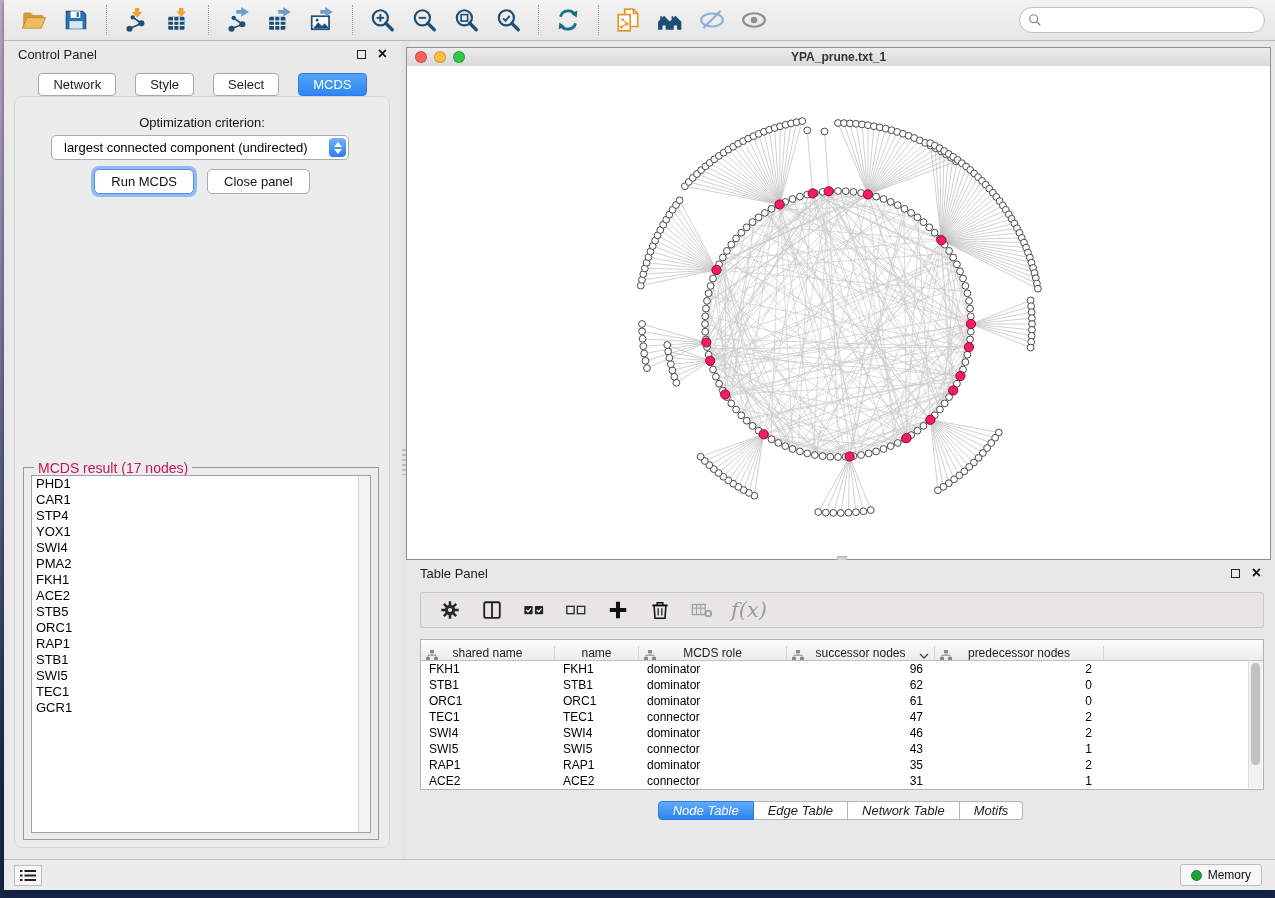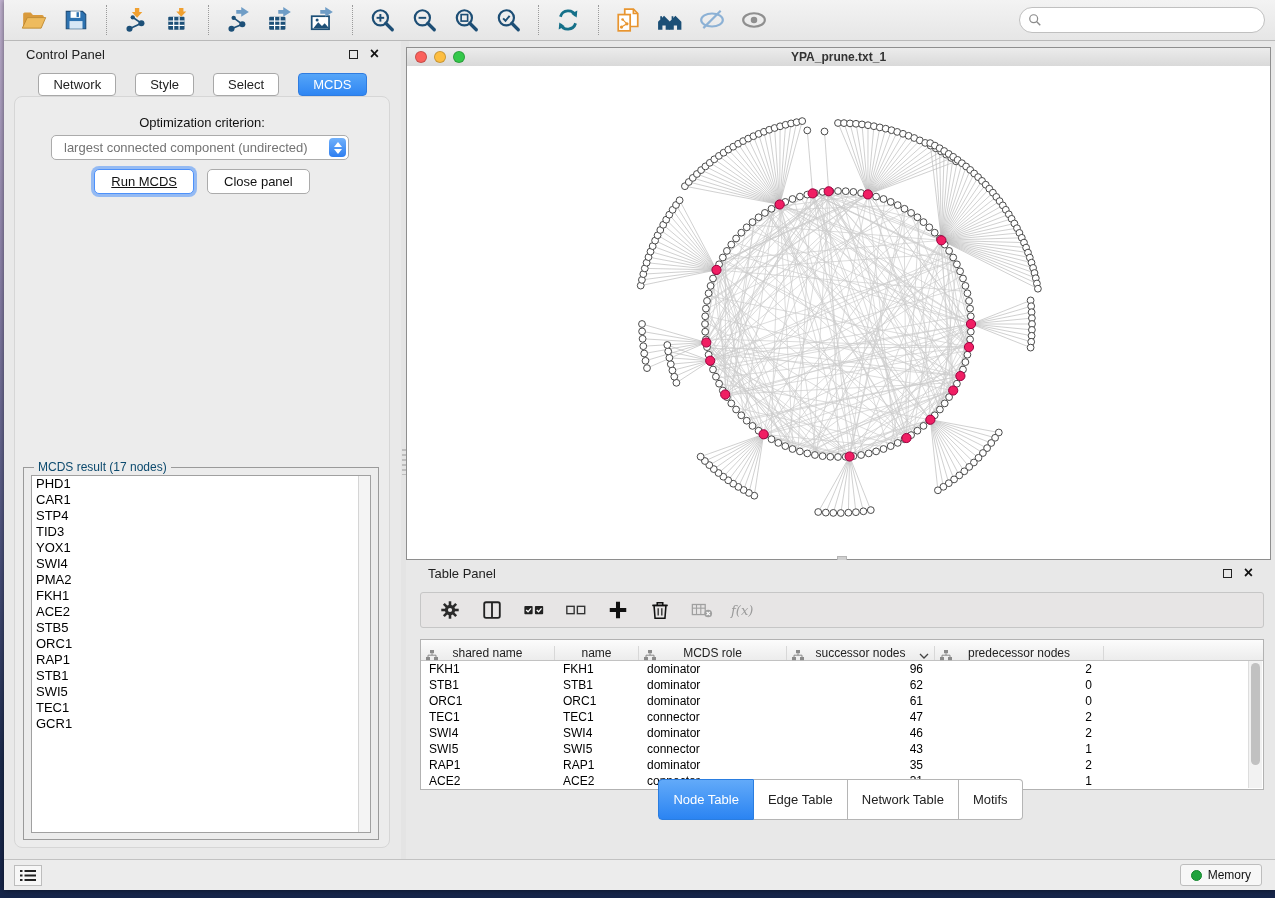--- a/index.html
+++ b/index.html
@@ -17,44 +17,44 @@
   .tbtn{width:34px;height:32px;border:none;background:transparent;padding:3px;margin:0 4px;cursor:default;}
   .tbtn svg{width:26px;height:26px;display:block;}
   .tsep{width:1px;height:30px;border-left:1px dotted #9a9a9a;margin:0 8px;}
   .search{margin-left:auto;width:246px;height:26px;background:#fff;border:1px solid #c0c0c0;
     border-radius:13px;display:flex;align-items:center;padding:0 8px;box-sizing:border-box;}
   .search svg{width:14px;height:14px;flex:0 0 auto;}
   .search input{border:none;outline:none;flex:1;font-size:12px;margin-left:6px;background:transparent;}
 
   
   .control-panel{position:absolute;left:0;top:41px;width:397px;bottom:30px;background:#e9e9e9;}
-  .panel-head{height:26px;display:flex;align-items:center;padding:0 22px;font-size:13px;color:#222;}
+  .panel-head{height:26px;display:flex;align-items:center;padding:0 14px;font-size:13px;color:#222;}
   .panel-head .sp{flex:1;}
   .float-btn{width:9px;height:9px;border:1.5px solid #222;background:transparent;padding:0;margin-right:12px;}
   .close-btn{border:none;background:none;font-size:16px;font-weight:bold;color:#111;line-height:12px;padding:0;}
   .cp-tabs{position:absolute;left:0;right:0;top:32px;display:flex;justify-content:center;gap:19px;}
   .cp-tab{font-size:13px;padding:3px 14px;background:#fff;border:1px solid #a8a8a8;color:#222;
     border-radius:4px;cursor:default;}
   .cp-tab.active{background:linear-gradient(#55a5f8,#2f86f3);border-color:#2f7ce0;color:#fff;}
   .cp-card{position:absolute;left:10px;right:11px;top:55px;height:750px;background:#ececec;
     border:1px solid #d6d6d6;border-radius:8px;}
   .opt-label{text-align:center;font-size:13px;color:#111;margin-top:18px;}
   .select{position:absolute;left:36px;right:40px;top:38px;height:23px;background:#fff;border:1px solid #ababab;
     border-radius:5px;display:flex;align-items:center;font-size:13px;}
-  .select .val{flex:1;padding-left:12px;color:#737373;white-space:nowrap;}
+  .select .val{flex:1;padding-left:12px;color:#000000;white-space:nowrap;}
   .stepper{width:17px;height:19px;margin-right:2px;border-radius:4px;
     background:linear-gradient(#71b1fb,#2e7ef0);display:flex;flex-direction:column;align-items:center;justify-content:center;gap:2px;}
   .stepper i{display:block;width:0;height:0;border-left:4px solid transparent;border-right:4px solid transparent;}
   .stepper .up{border-bottom:5px solid #fff;}
   .stepper .dn{border-top:5px solid #fff;}
   .btn-row{position:absolute;left:0;right:0;top:72px;display:flex;justify-content:center;gap:13px;}
   .mac-btn{font-size:13px;padding:4px 16px;background:#fff;border:1px solid #ababab;border-radius:5px;color:#111;}
-  .mac-btn.focused{box-shadow:0 0 0 3px rgba(77,145,250,.55);border-color:#4d91fa;text-decoration:underline;}
+  .mac-btn.focused{box-shadow:0 0 0 3px rgba(77,145,250,.55);border-color:#4d91fa;}
   .fieldset{position:absolute;left:8px;right:10px;top:370px;bottom:7px;border:1px solid #9a9a9a;}
-  .legend{position:absolute;left:10px;top:-8px;background:#ececec;padding:0 4px;font-size:12px;color:#0c4a6e;}
+  .legend{position:absolute;left:10px;top:-8px;background:#ececec;padding:0 4px;font-size:14px;color:#be185d;}
   .listbox{position:absolute;left:7px;right:7px;top:7px;bottom:6px;background:#fff;border:1px solid #a0a0a0;overflow:hidden;}
   .list-track{position:absolute;right:0;top:0;bottom:0;width:11px;background:#f4f4f4;border-left:1px solid #d5d5d5;}
   .mcds-item{font-size:13px;line-height:16px;padding-left:4px;color:#000;}
 
   
   .vsplit{position:absolute;left:397px;top:41px;width:8px;bottom:30px;background:#e4e4e4;}
   .vsplit .grip{position:absolute;left:1px;top:408px;width:5px;height:26px;
     background:repeating-linear-gradient(#bdbdbd 0 2px,transparent 2px 5px);}
   .hgrip{position:absolute;left:432px;top:-5px;width:8px;height:5px;background:#cfcfcf;border:1px solid #b5b5b5;}
 
@@ -67,36 +67,36 @@
   .light{width:12px;height:12px;border-radius:50%;border:1px solid rgba(0,0,0,.2);box-sizing:border-box;}
   .net-canvas{position:absolute;left:0;right:0;top:18px;bottom:0;background:#fff;}
   .net-canvas svg{width:100%;height:100%;display:block;}
 
   
   .table-panel{position:absolute;left:402px;top:560px;right:0;bottom:30px;background:#e8e8e8;}
   .tp-toolbar{position:absolute;left:14px;right:11px;top:32px;height:36px;background:#e7e5e5;
     border:1px solid #c6c6c6;border-radius:3px;display:flex;align-items:center;padding:0 8px;box-sizing:border-box;}
   .tp-btn{border:none;background:transparent;padding:2px;margin:0 8px;cursor:default;}
   .tp-btn svg{width:22px;height:22px;display:block;}
-  .fx{font-family:"DejaVu Serif","Liberation Serif",serif;font-style:italic;font-size:13px;color:#9a9a9a;margin:0 8px;}
+  .fx{font-family:"DejaVu Serif","Liberation Serif",serif;font-style:italic;font-size:21px;color:#9a9a9a;margin:0 8px;}
   .tbl{position:absolute;left:14px;right:11px;top:79px;bottom:70px;background:#fff;border:1px solid #b2b2b2;overflow:hidden;}
   .thead{display:flex;height:20px;background:linear-gradient(#fcfcfc,#ececec);border-bottom:1px solid #c2c2c2;align-items:flex-end;}
   .th{position:relative;display:flex;align-items:center;justify-content:center;font-size:12px;color:#222;
     border-right:1px solid #d8d8d8;box-sizing:border-box;}
   .th .tree{position:absolute;left:5px;top:4px;}
   .th .chev{position:absolute;right:5px;top:7px;}
   .trow{display:flex;height:16px;align-items:center;}
   .td{font-size:12px;color:#000;box-sizing:border-box;white-space:nowrap;overflow:hidden;}
   .td.txt{padding-left:8px;text-align:left;}
   .td.num{padding-right:12px;text-align:right;}
   .c0{width:134px;} .c1{width:84px;} .c2{width:148px;} .c3{width:148px;} .c4{width:169px;}
   .tbl-scroll{position:absolute;right:1px;top:21px;bottom:1px;width:13px;background:#f2f2f2;border-left:1px solid #ddd;}
   .tbl-thumb{position:absolute;left:2px;right:2px;top:2px;height:102px;background:#c1c1c1;border-radius:5px;}
   .tp-tabs{position:absolute;left:0;right:0;bottom:40px;display:flex;justify-content:center;}
-  .tp-tab{font-size:13px;padding:12px 14px;background:#fff;border:1px solid #b5b5b5;border-left-width:0;color:#222;}
+  .tp-tab{font-size:13px;padding:1px 14px;background:#fff;border:1px solid #b5b5b5;border-left-width:0;color:#222;font-style:italic;}
   .tp-tab:first-child{border-left-width:1px;border-radius:4px 0 0 4px;}
   .tp-tab:last-child{border-radius:0 4px 4px 0;}
   .tp-tab.active{background:linear-gradient(#62aaf9,#2b84f2);border-color:#2a7de0;color:#fff;}
 
   
   .status-bar{position:absolute;left:0;right:0;bottom:0;height:30px;background:#ececec;border-top:1px solid #c2c2c2;}
   .list-btn{position:absolute;left:10px;top:5px;width:28px;height:21px;background:#f7f7f7;border:1px solid #bdbdbd;
     display:flex;align-items:center;justify-content:center;padding:0;}
   .mem-btn{position:absolute;right:13px;top:4px;height:22px;background:#f7f7f7;border:1px solid #bdbdbd;border-radius:3px;
     display:flex;align-items:center;gap:6px;padding:0 10px;font-size:12px;color:#111;justify-content:flex-end;}
@@ -289,21 +289,20 @@
         <button class="mac-btn focused">Run MCDS</button>
         <button class="mac-btn">Close panel</button>
       </div>
       <div class="fieldset">
         <span class="legend">MCDS result (17 nodes)</span>
         <div class="listbox">
           <div>
               <div class="mcds-item">PHD1</div>
               <div class="mcds-item">CAR1</div>
               <div class="mcds-item">STP4</div>
-              <div class="mcds-item">TID3</div>
               <div class="mcds-item">YOX1</div>
               <div class="mcds-item">SWI4</div>
               <div class="mcds-item">PMA2</div>
               <div class="mcds-item">FKH1</div>
               <div class="mcds-item">ACE2</div>
               <div class="mcds-item">STB5</div>
               <div class="mcds-item">ORC1</div>
               <div class="mcds-item">RAP1</div>
               <div class="mcds-item">STB1</div>
               <div class="mcds-item">SWI5</div>

